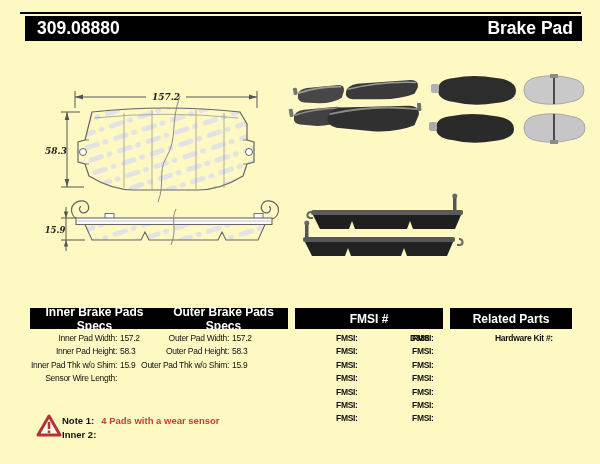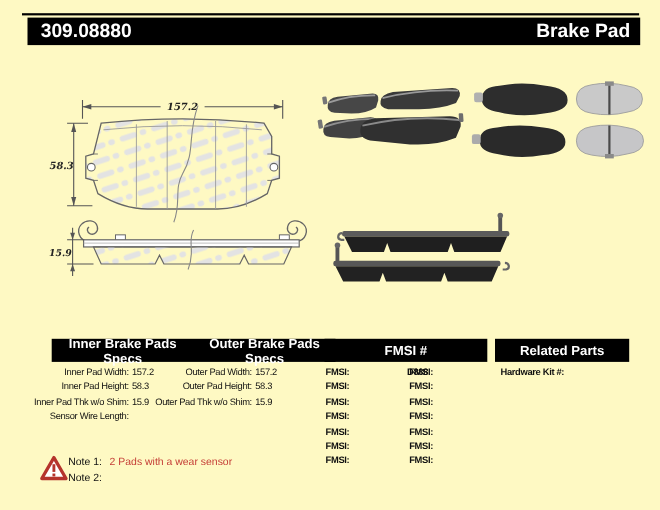--- a/index.html
+++ b/index.html
@@ -24,29 +24,29 @@
 
   
   .spec-col{position:absolute;top:332px;font-size:8.5px;font-weight:normal;color:#111;
             letter-spacing:-0.3px;line-height:13.4px;}
   .spec-row{display:flex;justify-content:flex-end;}
   .spec-row .lbl{white-space:nowrap;}
   .spec-row .val{min-width:26px;margin-left:3px;white-space:nowrap;text-align:left;}
 
   .fmsi-col{position:absolute;top:332px;font-size:8.5px;font-weight:bold;color:#111;
             letter-spacing:-0.3px;line-height:13.4px;}
-  .fmsi-row{display:flex;}
+  .fmsi-row{display:flex;margin-left:40px;}
   .fmsi-row .lbl{width:28px;white-space:nowrap;}
   .fmsi-row .val{margin-left:6px;white-space:nowrap;padding-left:40px;}
 
   .related-col{position:absolute;left:455px;top:332px;font-size:8.5px;font-weight:bold;
                color:#111;letter-spacing:-0.3px;line-height:13.4px;}
 
   
-  .note-block{position:absolute;left:62px;top:414px;font-size:9.5px;font-weight:normal;color:#111;}
+  .note-block{position:absolute;left:62px;top:414px;font-size:9.5px;font-weight:bold;color:#111;}
   .note-row{display:flex;line-height:14px;}
   .note-row .ntext{margin-left:7px;}
   .note-red{color:#c43c35;}
 </style>
 </head>
 <body>
 
 <div class="page">
 
   <div class="top-rule"></div>
@@ -174,21 +174,21 @@
     </g>
     <g>
       <rect x="12" y="33" width="3.5" height="15" rx="1.5" fill="#555"></rect>
       <circle cx="13.8" cy="33" r="2.5" fill="#666"></circle>
       <path d="M166 49 C170 49 171 54 167 55 L164 55" fill="none" stroke="#666" stroke-width="2"></path>
       <rect x="10" y="47" width="152" height="5" rx="2" fill="#575757"></rect>
       <path d="M12 52 L160 52 L154 66 L114 66 L111 58 L108 66 L58 66 L55 58 L52 66 L19 66 Z" fill="#222"></path>
     </g>
   </svg>
 
-  <div class="colhdr split" style="left:30px;width:258px;margin-left:17px;">
+  <div class="colhdr split" style="left:30px;width:258px;">
     <span>Inner Brake Pads Specs</span>
     <span>Outer Brake Pads Specs</span>
   </div>
   <div class="colhdr center" style="left:295px;width:148px;">
     <span>FMSI #</span>
   </div>
   <div class="colhdr center" style="left:450px;width:122px;">
     <span>Related Parts</span>
   </div>
 
@@ -296,21 +296,21 @@
   </div>
 
   <svg class="abs" style="left:36px;top:414px;" width="26" height="24" viewBox="0 0 26 24">
     <path d="M13 2 L24 21 L2 21 Z" fill="#ffffff" stroke="#b5342c" stroke-width="3" stroke-linejoin="round"></path>
     <rect x="11.7" y="8" width="2.6" height="7" fill="#b5342c"></rect>
     <rect x="11.7" y="16.5" width="2.6" height="2.6" fill="#b5342c"></rect>
   </svg>
   <div class="note-block">
     <div class="note-row">
       <span>Note 1:</span>
-      <span class="ntext note-red">2 Pads with a wear sensor</span>
+      <span class="ntext note-red">4 Pads with a wear sensor</span>
     </div>
     <div class="note-row">
-      <span>Note 2:</span>
+      <span>Inner 2:</span>
       <span class="ntext"></span>
     </div>
   </div>
 
 </div>
 
 </body></html>

